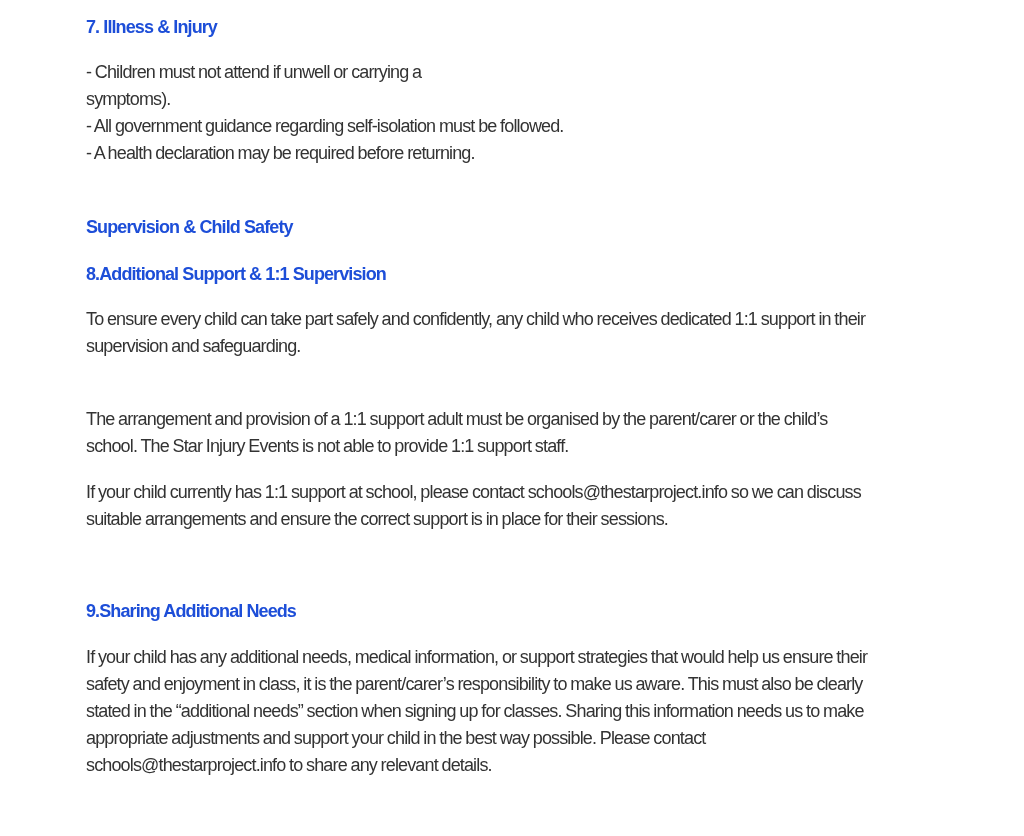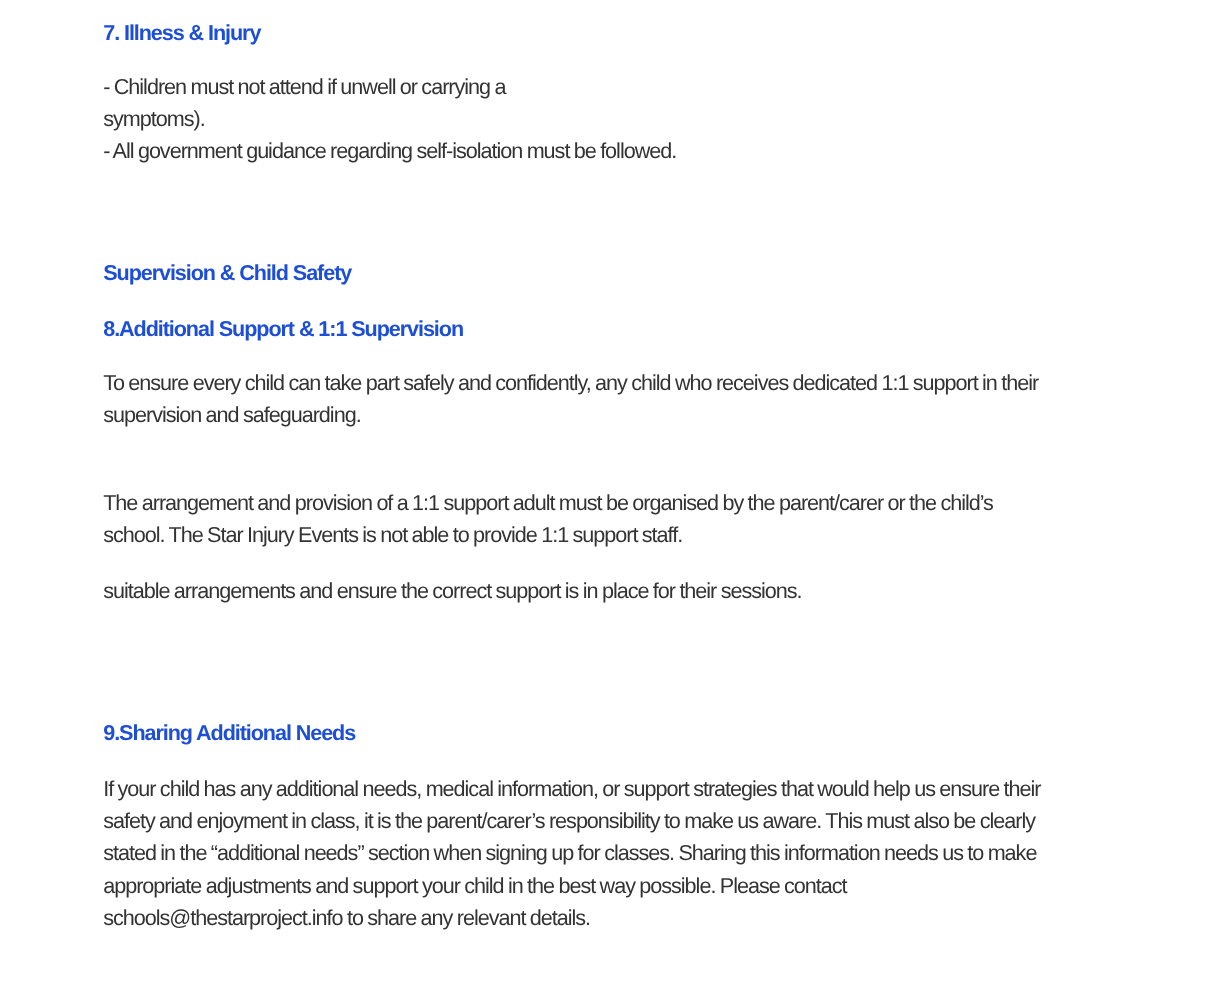--- a/index.html
+++ b/index.html
@@ -49,37 +49,39 @@
 <body>
 
 <div class="doc">
 
   <h3 class="h" style="top:16px">7. Illness &amp; Injury</h3>
 
   <div class="p" style="top:59px">
     <span class="line">- Children must not attend if unwell or carrying a</span>
     <span class="line">symptoms).</span>
     <span class="line">- All government guidance regarding self-isolation must be followed.</span>
+    <span class="line">- A health declaration may be required before returning.</span>
   </div>
 
   <h3 class="h" style="top:216px">Supervision &amp; Child Safety</h3>
 
   <h3 class="h" style="top:263px">8.Additional Support &amp; 1:1 Supervision</h3>
 
   <div class="p" style="top:306px">
     <span class="line">To ensure every child can take part safely and confidently, any child who receives dedicated 1:1 support in their</span>
     <span class="line">supervision and safeguarding.</span>
   </div>
 
   <div class="p" style="top:406px">
     <span class="line">The arrangement and provision of a 1:1 support adult must be organised by the parent/carer or the child’s</span>
     <span class="line">school. The Star Injury Events is not able to provide 1:1 support staff.</span>
   </div>
 
   <div class="p" style="top:479px">
+    <span class="line">If your child currently has 1:1 support at school, please contact schools@thestarproject.info so we can discuss</span>
     <span class="line">suitable arrangements and ensure the correct support is in place for their sessions.</span>
   </div>
 
   <h3 class="h" style="top:600px">9.Sharing Additional Needs</h3>
 
   <div class="p" style="top:644px">
     <span class="line">If your child has any additional needs, medical information, or support strategies that would help us ensure their</span>
     <span class="line">safety and enjoyment in class, it is the parent/carer’s responsibility to make us aware. This must also be clearly</span>
     <span class="line">stated in the “additional needs” section when signing up for classes. Sharing this information needs us to make</span>
     <span class="line">appropriate adjustments and support your child in the best way possible. Please contact</span>

